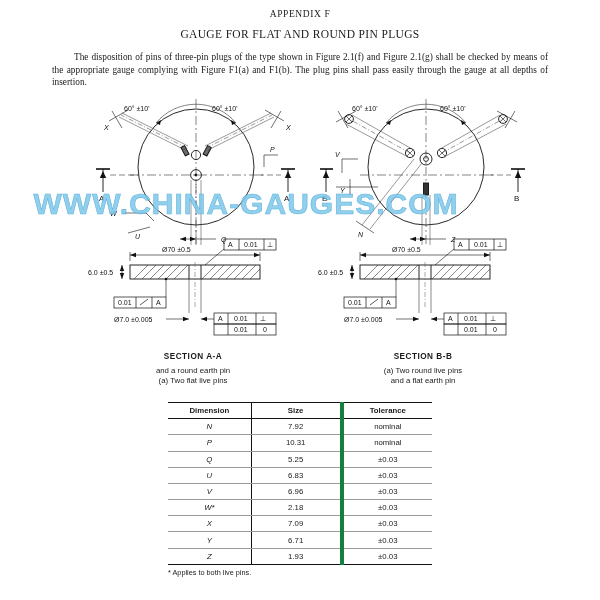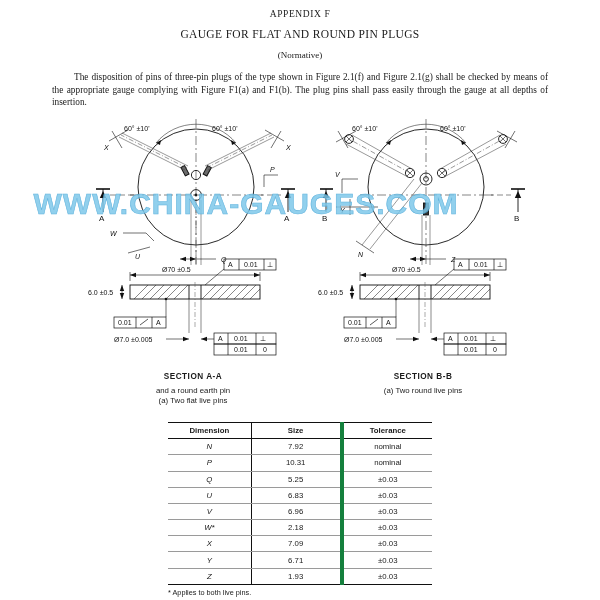--- a/index.html
+++ b/index.html
@@ -127,21 +127,20 @@
     -webkit-text-stroke:.6px #4aa8d8;
   }
 </style>
 </head>
 <body>
 
 <div class="page">
 
   <div class="appendix-label">APPENDIX  F</div>
   <div class="main-title">GAUGE FOR FLAT AND ROUND PIN PLUGS</div>
-  <div class="normative">(Normative)</div>
   <div class="body-para">The disposition of pins of three-pin plugs of the type shown in Figure 2.1(f) and Figure 2.1(g) shall be checked by means of the appropriate gauge complying with Figure F1(a) and F1(b). The plug pins shall pass easily through the gauge at all depths of insertion.</div>
 
   <div class="drawings">
 
     <svg class="dwg left" width="225" height="255" viewBox="0 0 225 255">
       <g stroke="#111" fill="none" stroke-width="0.9">
 
         <circle cx="108" cy="70" r="58"></circle>
 
         <g stroke-dasharray="9,3,2,3" stroke-width="0.6" stroke="#333">
@@ -531,20 +530,21 @@
 
   <div class="cap-wrap">
     <div class="sec-title cap-l-title">SECTION A-A</div>
     <div class="sec-title cap-r-title">SECTION B-B</div>
     <div class="sec-sub cap-l-sub">
       <div>and a round earth pin</div>
       <div>(a) Two flat live pins</div>
     </div>
     <div class="sec-sub cap-r-sub">
       <div>(a) Two round live pins</div>
+      <div>and a flat earth pin</div>
     </div>
   </div>
 
   <div class="tbl-wrap">
     <table class="dim">
       <thead>
         <tr>
           <th class="cN">Dimension</th>
           <th class="cS">Size</th>
           <th class="cT">Tolerance</th>

